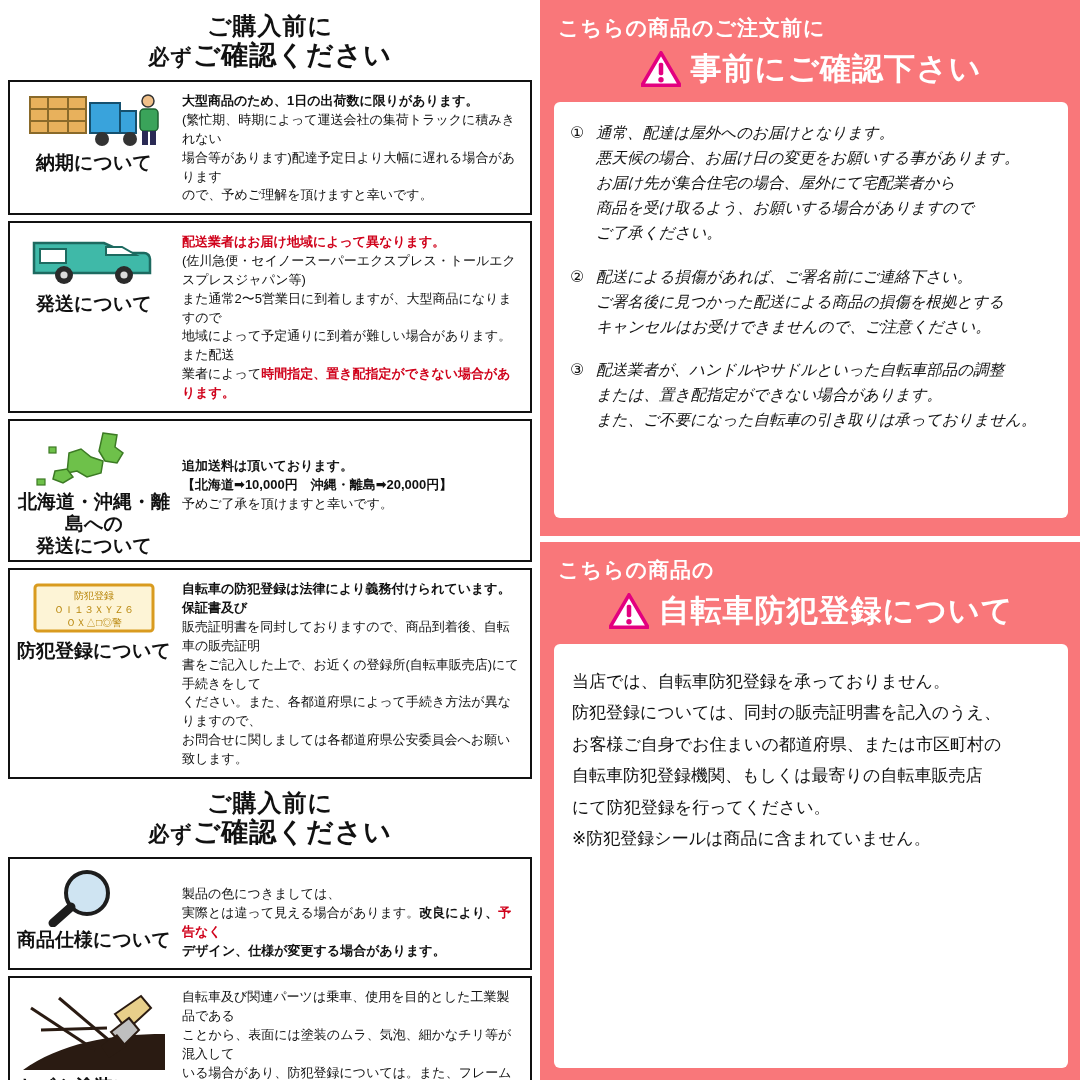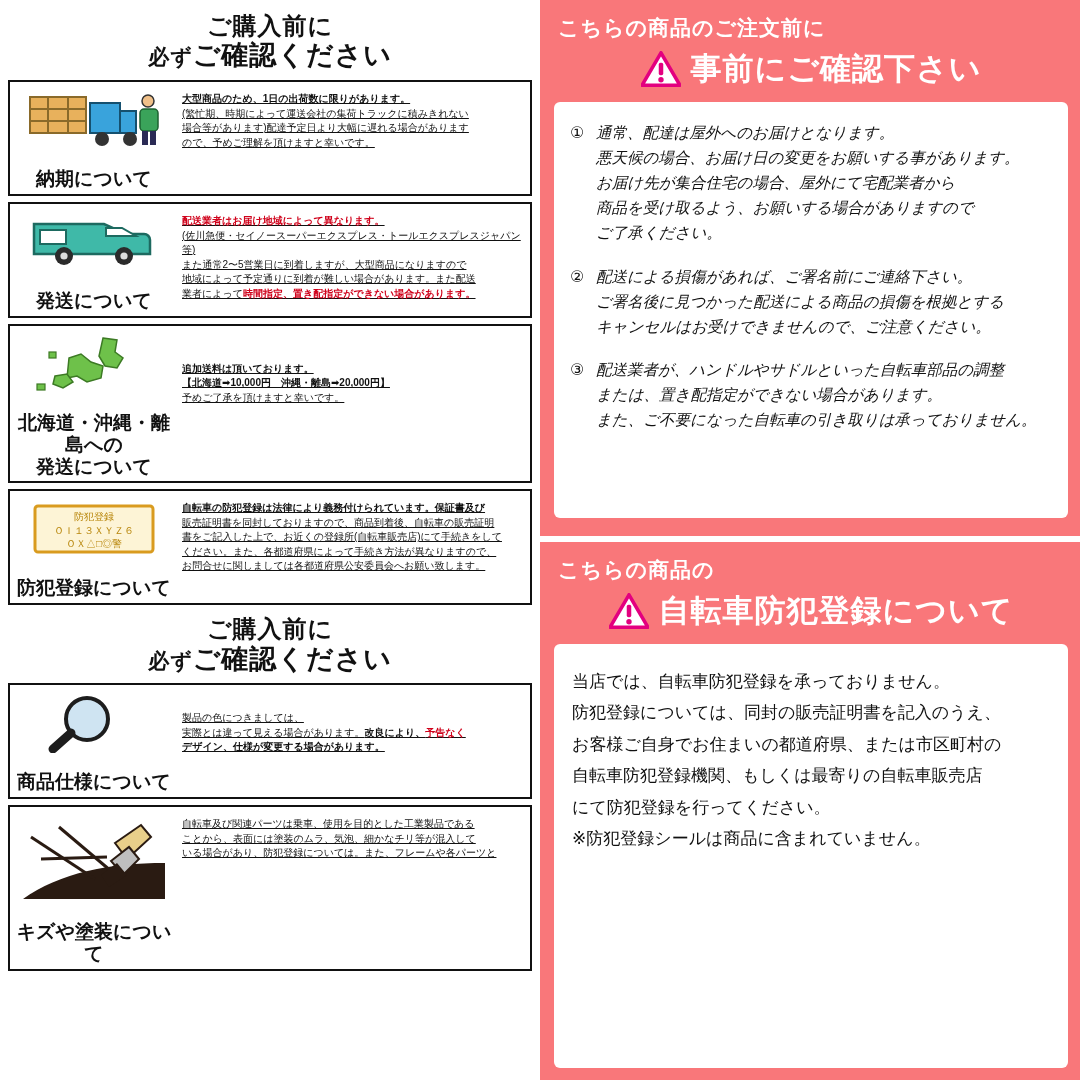--- a/index.html
+++ b/index.html
@@ -50,29 +50,28 @@
   .box .iconart{
     height:64px;
     display:flex;align-items:center;justify-content:center;
     width:100%;
   }
   .box .iconlabel{
     font-weight:bold;
     font-size:19px;
     text-align:center;
     line-height:1.15;
-    margin-top:16px;
+    margin-top:0;
   }
   .box .txtcell{
     flex:1 1 auto;
     box-sizing:border-box;
     padding:10px 8px 8px 4px;
-    font-size:10px;
+    font-size:13px;
     line-height:1.45;
-    text-decoration:underline;
   }
   .txtcell .b{font-weight:bold;}
   .txtcell .red{color:#d0021b;font-weight:bold;}
   
   .right{
     box-sizing:border-box;
     padding:0;
     display:flex;
     flex-direction:column;
   }

